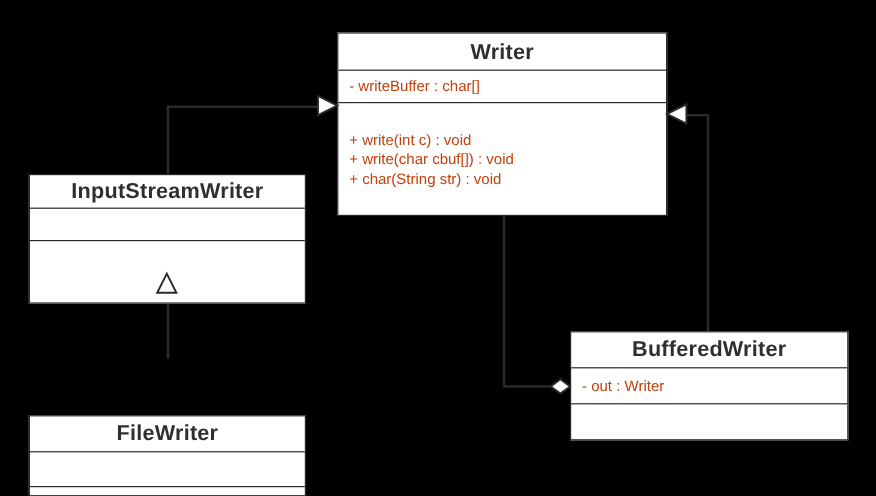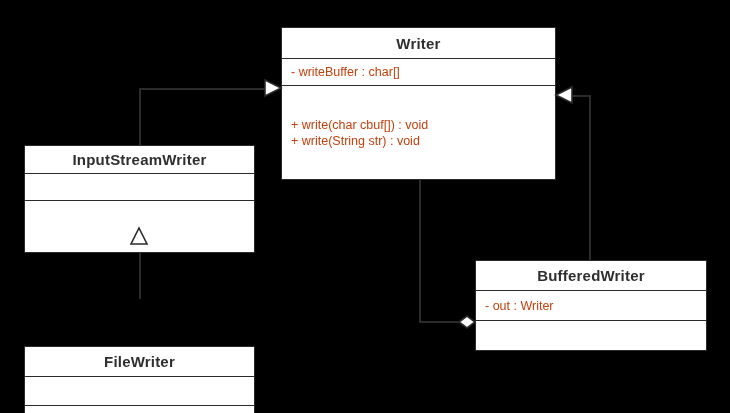--- a/index.html
+++ b/index.html
@@ -22,21 +22,21 @@
     background: #ffffff;
     border: 1.6px solid #2b2b2b;
     display: flex;
     flex-direction: column;
     z-index: 5;
   }
   .uml-title {
     box-sizing: border-box;
     text-align: center;
     font-weight: bold;
-    font-size: 15px;
+    font-size: 18px;
     color: #2f2f2f;
     display: flex;
     align-items: center;
     justify-content: center;
     border-bottom: 1.6px solid #2b2b2b;
     letter-spacing: 0.2px;
   }
   .uml-compartment {
     box-sizing: border-box;
     font-size: 12.5px;
@@ -102,38 +102,39 @@
   <svg class="diamond" style="left:458px; top:314px;" width="20" height="16">
     <polygon points="1,8 9,2 17,8 9,14" fill="#ffffff" stroke="#2b2b2b" stroke-width="1.6"></polygon>
   </svg>
 
   <div class="uml-class" style="left:281px; top:27px; width:275px; height:153px;">
     <div class="uml-title" style="height:31px;">Writer</div>
     <div class="uml-compartment divider" style="height:27px;">
       <div class="uml-member">- writeBuffer : char[]</div>
     </div>
     <div class="uml-compartment" style="flex:1;">
+      <div class="uml-member">+ write(int c) : void</div>
       <div class="uml-member">+ write(char cbuf[]) : void</div>
-      <div class="uml-member">+ write(String str) : void</div>
+      <div class="uml-member">+ char(String str) : void</div>
     </div>
   </div>
 
   <div class="uml-class" style="left:24px; top:145px; width:231px; height:108px;">
     <div class="uml-title" style="height:28px;">InputStreamWriter</div>
     <div class="uml-compartment divider empty" style="height:27px;"></div>
     <div class="uml-compartment empty" style="flex:1;"></div>
   </div>
 
   <div class="uml-class" style="left:24px; top:298px; width:231px; height:90px;margin-top:48px;">
     <div class="uml-title" style="height:30px;">FileWriter</div>
     <div class="uml-compartment divider empty" style="height:29px;"></div>
     <div class="uml-compartment empty" style="flex:1;"></div>
   </div>
 
-  <div class="uml-class" style="left:475px; top:260px; width:232px; height:91px;">
+  <div class="uml-class" style="left:475px; top:276px; width:232px; height:91px;">
     <div class="uml-title" style="height:30px;">BufferedWriter</div>
     <div class="uml-compartment divider" style="height:30px;">
       <div class="uml-member">- out :  Writer</div>
     </div>
     <div class="uml-compartment empty" style="flex:1;"></div>
   </div>
 
 </div>
 
 </body></html>

